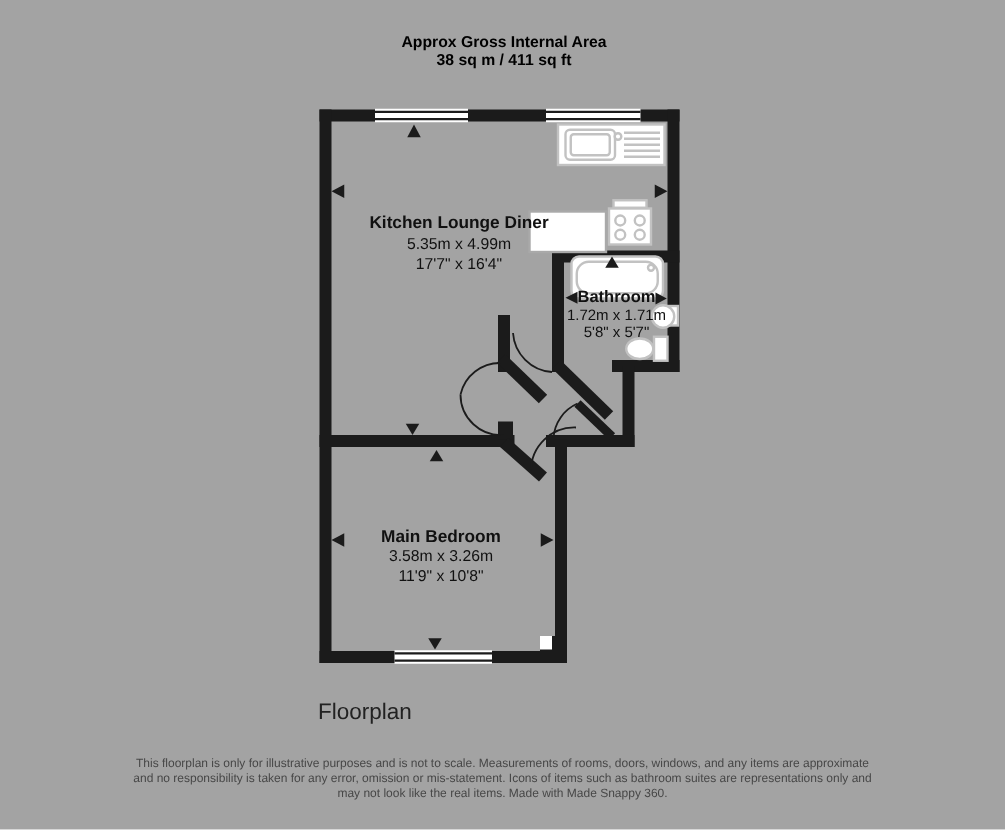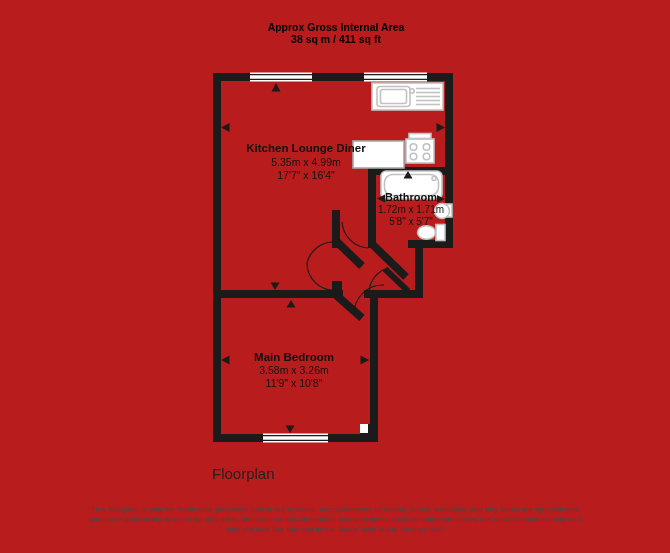--- a/index.html
+++ b/index.html
@@ -1,16 +1,16 @@
 <!DOCTYPE html>
 <html><head>
 <meta charset="utf-8">
 <style>
   html,body{margin:0;padding:0;background:#fff;}
-  .page{position:relative;width:670px;height:553px;background:#b91c1c;overflow:hidden;}
+  .page{position:relative;width:670px;height:553px;background:#a3a3a3;overflow:hidden;}
   svg{display:block;}
   text{font-family:"Liberation Sans","DejaVu Sans",sans-serif;}
   .hdr{font-size:10.5px;font-weight:700;text-anchor:middle;}
   .room-name{font-size:11.5px;font-weight:700;text-anchor:middle;}
   .room-name-sm{font-size:11px;font-weight:700;text-anchor:middle;}
   .room-dim{font-size:10.5px;text-anchor:middle;}
   .room-dim-sm{font-size:10px;text-anchor:middle;}
   .caption{font-size:15px;text-anchor:start;fill:#222;}
   .disc{font-size:8px;text-anchor:middle;}
   .win{fill:#ffffff;stroke:none;}

